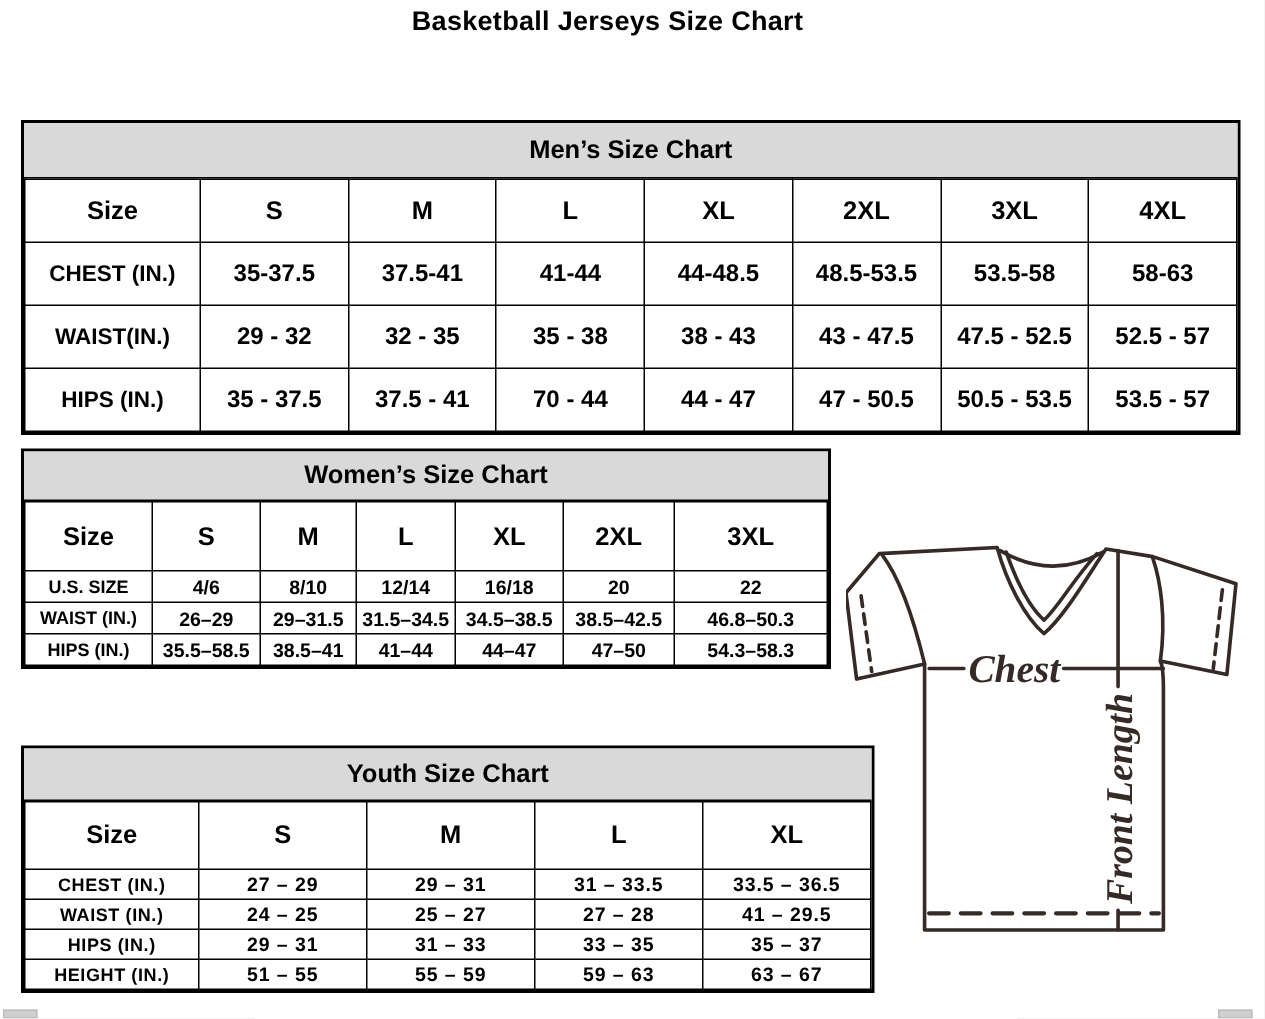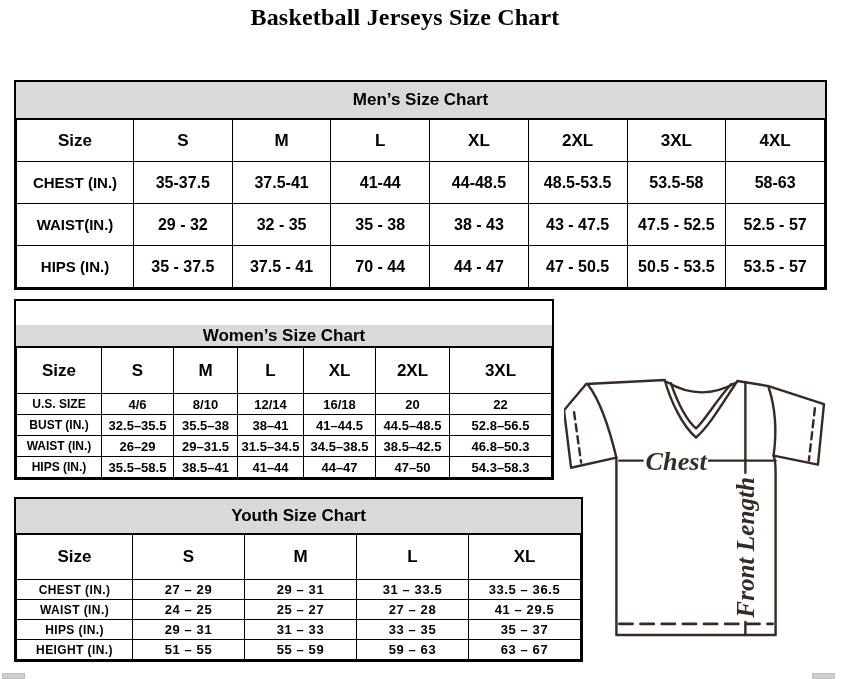--- a/index.html
+++ b/index.html
@@ -11,21 +11,21 @@
   }
   *{box-sizing:border-box;}
   html,body{margin:0;padding:0;background:#eee;}
   .canvas{
     position:relative;width:843px;height:679px;background:var(--background);
     font-family:"Liberation Sans",sans-serif;color:var(--text);overflow:hidden;
     margin:0 auto;
   }
   .page-title{
     position:absolute;top:4px;left:0;width:810px;text-align:center;
-    font-size:24px;font-weight:bold;margin:0;letter-spacing:0.2px;font-family:Liberation Serif, serif;
+    font-size:18px;font-weight:bold;margin:0;letter-spacing:0.2px;
   }
   .chart{position:absolute;border:2px solid var(--border);background:var(--background);}
   .chart-header{
     background:var(--header-bg);border-bottom:1px solid var(--border);
     display:flex;align-items:center;justify-content:center;
     font-weight:bold;font-size:17px;
   }
   table{border-collapse:collapse;width:100%;table-layout:fixed;}
   th,td{
     border:1px solid var(--border);text-align:center;vertical-align:middle;
@@ -35,21 +35,21 @@
   .mens{left:14px;top:62px;width:813px;margin-top:18px;}
   .mens .chart-header{height:37px;}
   .mens thead tr{height:42px;}
   .mens tbody tr{height:42px;}
   .mens thead th{font-size:17px;}
   .mens thead th:first-child{width:117px;}
   .mens tbody th{font-size:15px;}
   .mens tbody td{font-size:16px;}
   
   .womens{left:14px;top:299px;width:540px;}
-  .womens .chart-header{height:22px;margin-top:24px;}
+  .womens .chart-header{height:33px;}
   .womens thead tr{height:46px;}
   .womens tbody tr{height:21px;}
   .womens thead th{font-size:17px;}
   .womens thead th:nth-child(1){width:85px;}
   .womens thead th:nth-child(2){width:72px;}
   .womens thead th:nth-child(3){width:64px;}
   .womens thead th:nth-child(4){width:66px;}
   .womens thead th:nth-child(5){width:72px;}
   .womens thead th:nth-child(6){width:74px;}
   .womens tbody th{font-size:12px;}
@@ -57,21 +57,21 @@
   
   .youth{left:14px;top:497px;width:569px;}
   .youth .chart-header{height:35px;}
   .youth thead tr{height:45px;}
   .youth tbody tr{height:20px;}
   .youth thead th{font-size:17px;}
   .youth thead th:first-child{width:116px;}
   .youth tbody th{font-size:12px;letter-spacing:0.4px;}
   .youth tbody td{font-size:13px;letter-spacing:0.6px;}
   
-  .jersey{position:absolute;left:564px;top:376px;width:264px;height:264px;}
+  .jersey{position:absolute;left:564px;top:361px;width:264px;height:264px;}
   .jersey svg{display:block;width:100%;height:100%;}
   .measure-label{
     font-family:"Liberation Serif",serif;font-style:italic;font-weight:bold;
     fill:var(--ink);
   }
   
   .sb-frag{position:absolute;height:6px;width:23px;background:#cfcfcf;border:1px solid #bdbdbd;}
   .sb-left{left:2px;top:673px;}
   .sb-right{left:812px;top:673px;}
 </style>
@@ -148,29 +148,20 @@
         </thead>
         <tbody>
           <tr>
             <th>U.S. SIZE</th>
             <td>4/6</td>
             <td>8/10</td>
             <td>12/14</td>
             <td>16/18</td>
             <td>20</td>
             <td>22</td>
-          </tr>
-          <tr>
-            <th>BUST (IN.)</th>
-            <td>32.5–35.5</td>
-            <td>35.5–38</td>
-            <td>38–41</td>
-            <td>41–44.5</td>
-            <td>44.5–48.5</td>
-            <td>52.8–56.5</td>
           </tr>
           <tr>
             <th>WAIST (IN.)</th>
             <td>26–29</td>
             <td>29–31.5</td>
             <td>31.5–34.5</td>
             <td>34.5–38.5</td>
             <td>38.5–42.5</td>
             <td>46.8–50.3</td>
           </tr>

